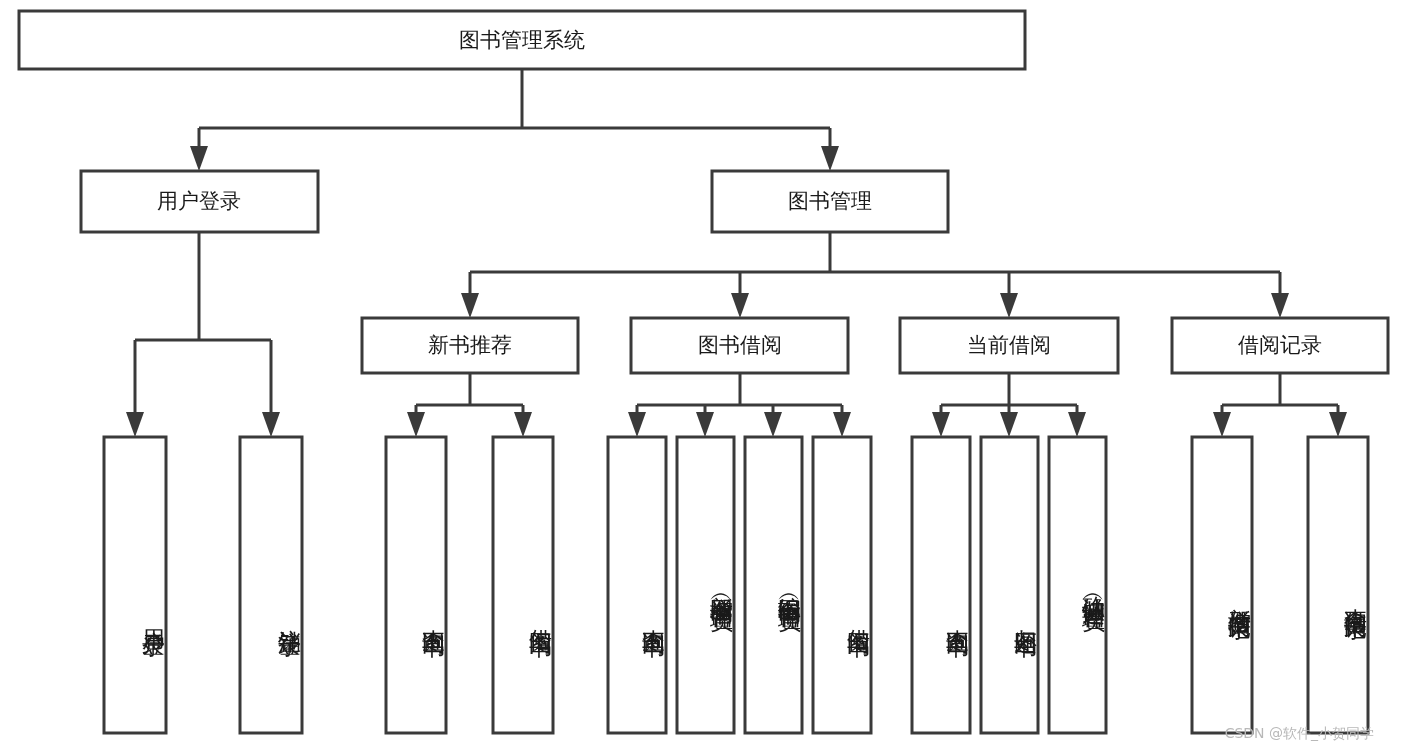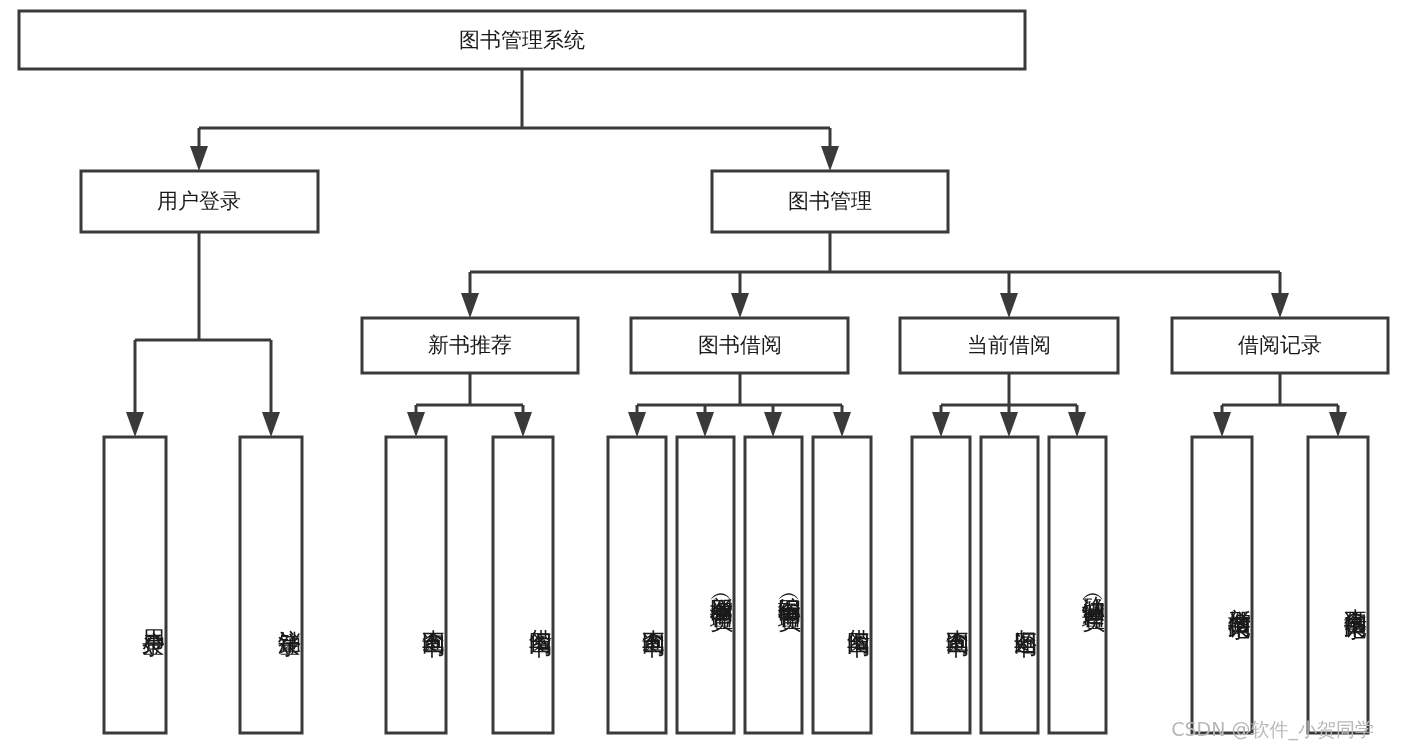--- a/index.html
+++ b/index.html
@@ -61,21 +61,21 @@
     align-items: flex-start;
     justify-content: center;
     white-space: nowrap;
     pointer-events: none;
   }
   .watermark {
     position: absolute;
     right: 8px;
     bottom: 4px;
     font-family: "DejaVu Sans", "Liberation Sans", sans-serif;
-    font-size: 19px;
+    font-size: 14px;
     color: #b8b8b8;
     white-space: nowrap;
   }
 </style>
 </head>
 <body>
 
 <div id="diagram-root">
 
   <svg id="tree-svg" viewBox="0 0 1405 747">

